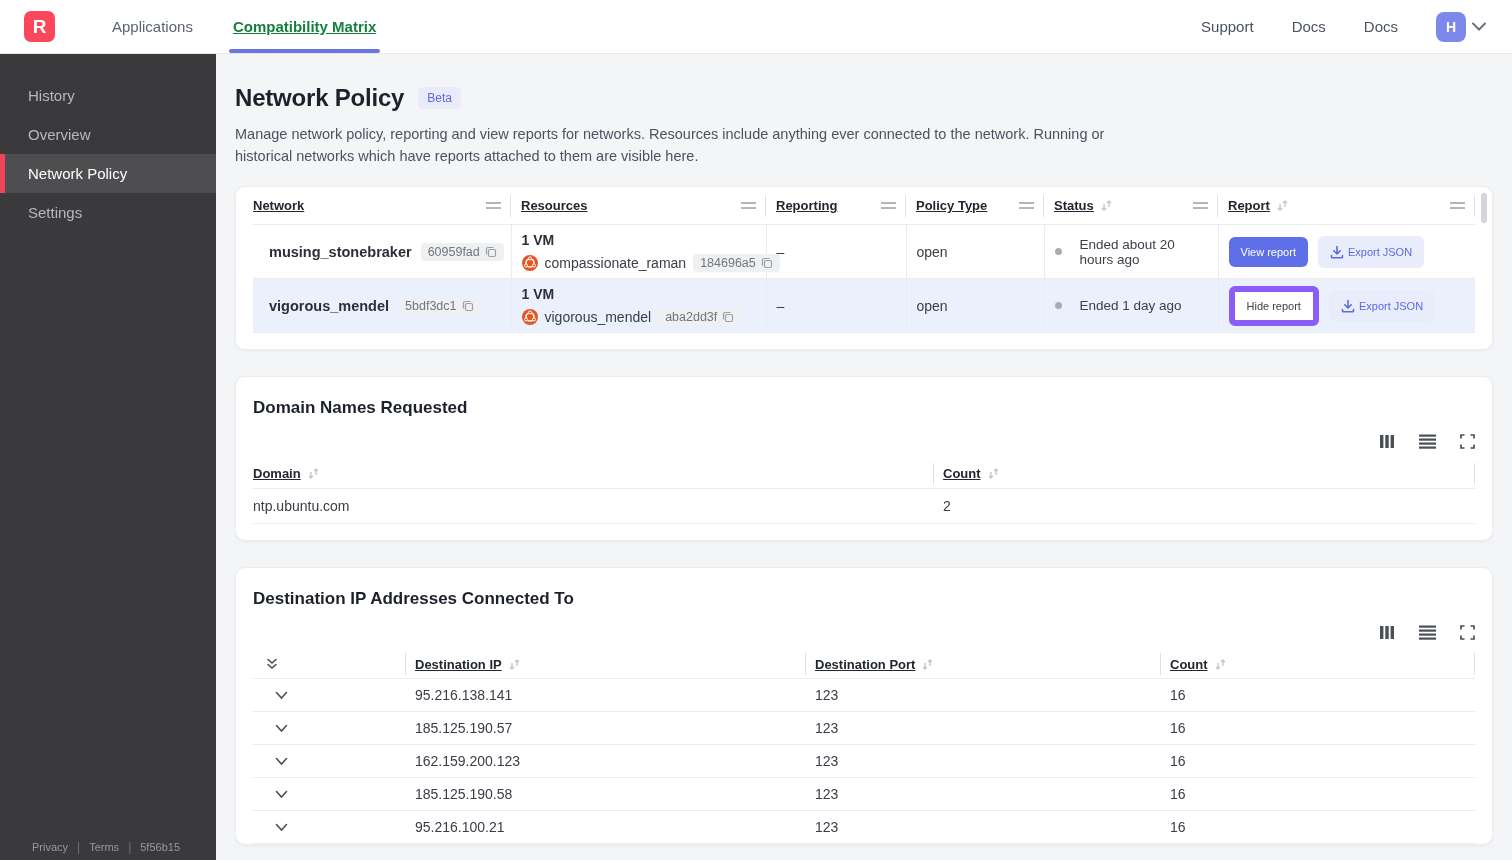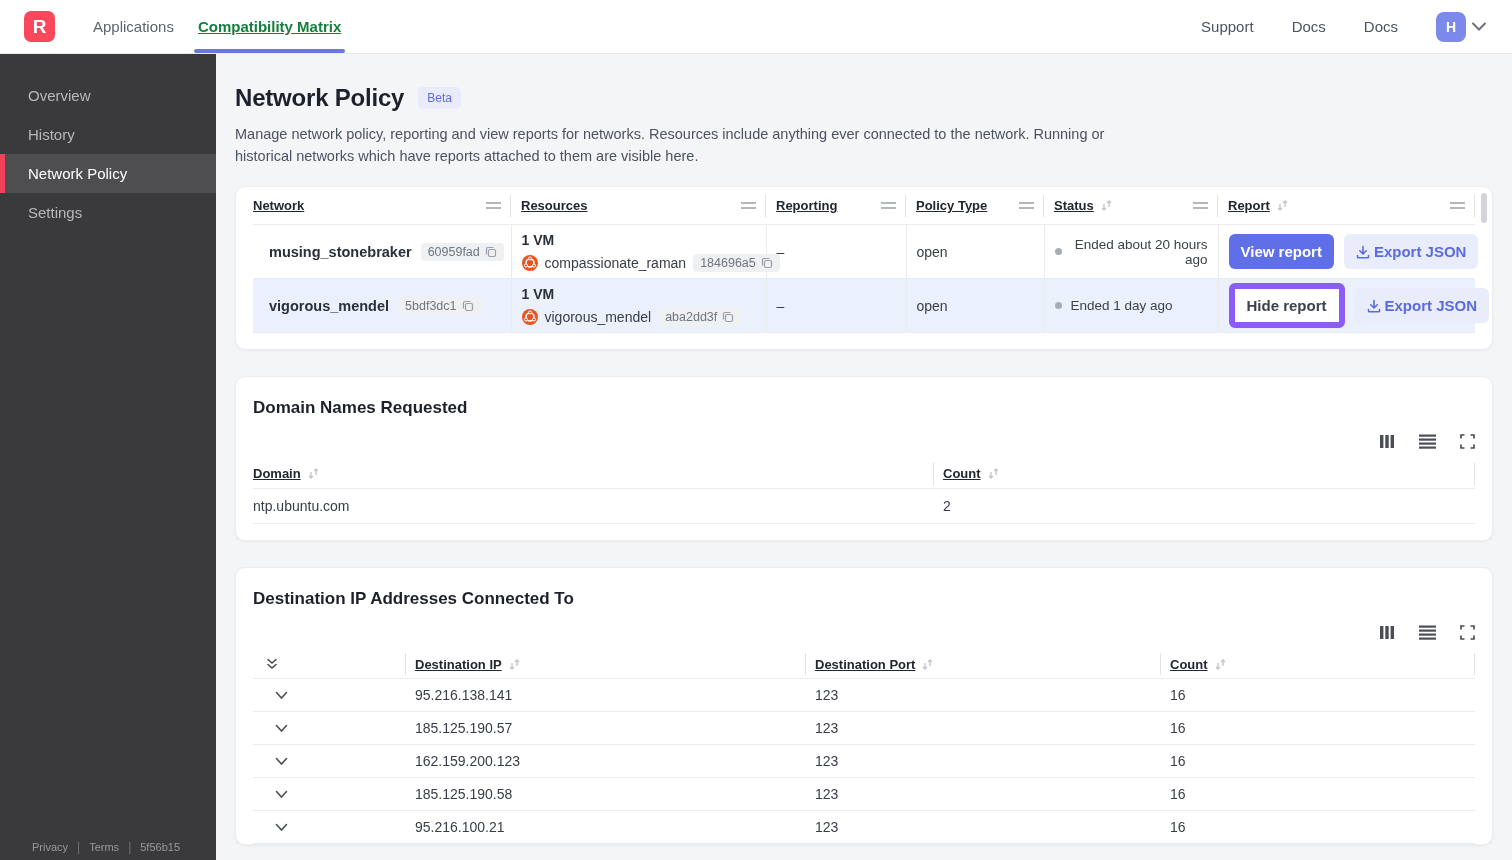--- a/index.html
+++ b/index.html
@@ -4,21 +4,21 @@
 <style>
   * { margin:0; padding:0; box-sizing:border-box; }
   html,body { width:1512px; height:860px; overflow:hidden; background:#f4f5f7;
     font-family:"Liberation Sans", sans-serif; }
 
   
   .navbar { height:54px; background:#fff; border-bottom:1px solid #e7e8ec;
     display:flex; align-items:center; padding:0 26px 0 24px; position:relative; z-index:5; }
   .logo { width:31px; height:31px; border-radius:7px; background:#f9485b; color:#fff;
     font-weight:bold; font-size:19px; display:flex; align-items:center; justify-content:center; }
-  .nav-tabs { display:flex; margin-left:38px; gap:24px; height:100%;justify-content:flex-end; }
+  .nav-tabs { display:flex; margin-left:57px; gap:40px; height:100%;justify-content:flex-end; }
   .nav-tab { display:flex; align-items:center; font-size:15px; color:#5d6470;
     position:relative; cursor:pointer; height:100%; }
   .nav-tab.active { color:#15803d; font-weight:bold;text-decoration:underline; }
   .nav-tab.active::after { content:""; position:absolute; left:-4px; right:-4px; bottom:0;
     height:4px; background:#6b76e3; border-radius:2px; }
   .nav-right { margin-left:auto; display:flex; align-items:center; gap:38px; }
   .nav-link { font-size:15px; color:#4b5260; cursor:pointer; }
   .avatar-wrap { display:flex; align-items:center; gap:6px; cursor:pointer; }
   .avatar { width:30px; height:30px; border-radius:8px; background:#7c88ea; color:#fff;
     font-size:14px; font-weight:bold; display:flex; align-items:center; justify-content:center; }
@@ -66,23 +66,23 @@
     height:54px; font-size:14px; color:#383d46; padding:0 10px; vertical-align:middle; }
   .net-table td + td { border-left:1px solid #eaebef; }
   .row-highlight td { background:#eaf1fd; }
   .cell-flex { display:flex; align-items:center; gap:9px; }
   .net-name { font-weight:bold; color:#2a2f38; font-size:14.5px; }
   .chip { background:#eef0f2; border-radius:4px; padding:2px 7px; font-size:12.5px;
     color:#6f7680; display:inline-flex; align-items:center; gap:5px; }
   .copy-icon { cursor:pointer; display:flex; color:#9aa0a8; }
   .res-line1 { font-weight:bold; font-size:14px; color:#2a2f38; margin-bottom:6px; }
   .muted { color:#9ba0a9; }
-  .status-flex { display:flex; align-items:center; gap:9px; font-size:13.5px; color:#3c414a;text-align:right; }
+  .status-flex { display:flex; align-items:center; gap:18px; font-size:13.5px; color:#3c414a; }
   .status-dot { width:7px; height:7px; border-radius:50%; background:#a8adb5; flex-shrink:0; }
-  .btn { border-radius:6px; font-size:15px; font-weight:bold; padding:9px 12px;
+  .btn { border-radius:6px; font-size:11px; font-weight:normal; padding:9px 12px;
     cursor:pointer; border:none; font-family:inherit; white-space:nowrap; }
   .btn-primary { background:#5f6fe8; color:#fff; }
   .btn-outline { background:#fff; color:#3c414a; border:6px solid #8b5cf6; padding:8px 12px; }
   .btn-export { background:#e9ecfb; color:#5a6be0; display:inline-flex; align-items:center;
     gap:4px; margin-left:10px; }
   .table-scroll-thumb { position:absolute; right:5px; top:6px; width:6px; height:30px;
     background:#d3d5da; border-radius:3px; cursor:grab; }
 
   
   .sub-table th { height:29px; }
@@ -116,22 +116,22 @@
             <polyline points="1,1.5 7,7.5 13,1.5" fill="none" stroke="#6b7280" stroke-width="2" stroke-linecap="round"></polyline>
           </svg>
       </span>
     </div>
   </div>
 </div>
 
 <div class="layout">
 
   <div class="sidebar">
+    <div class="side-item">History</div>
     <div class="side-item">Overview</div>
-    <div class="side-item">History</div>
     <div class="side-item active">Network Policy</div>
     <div class="side-item">Settings</div>
     <div class="side-footer">
       <span>Privacy</span>
       <span class="sep">|</span>
       <span>Terms</span>
       <span class="sep">|</span>
       <span>5f56b15</span>
     </div>
   </div>

